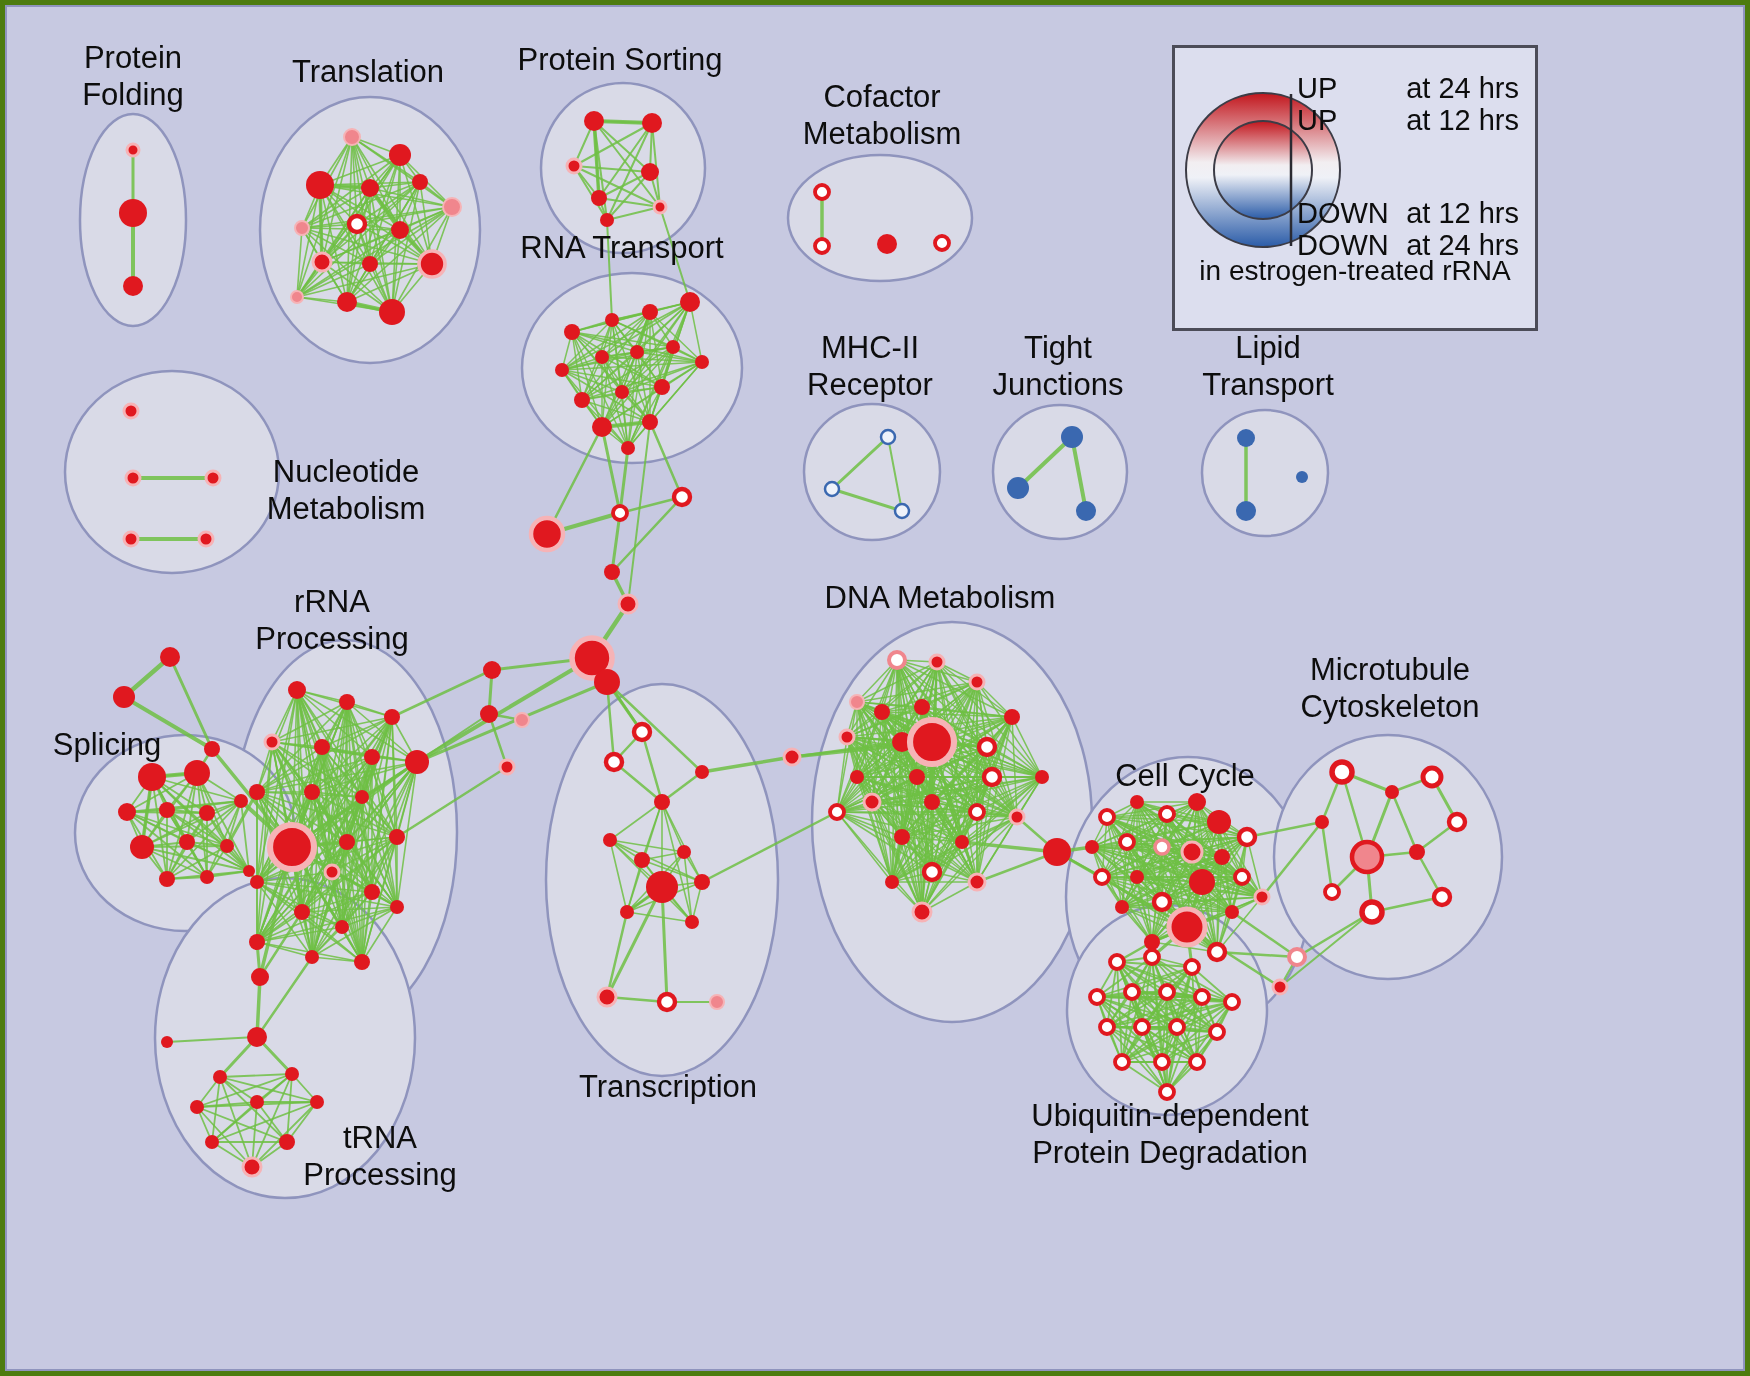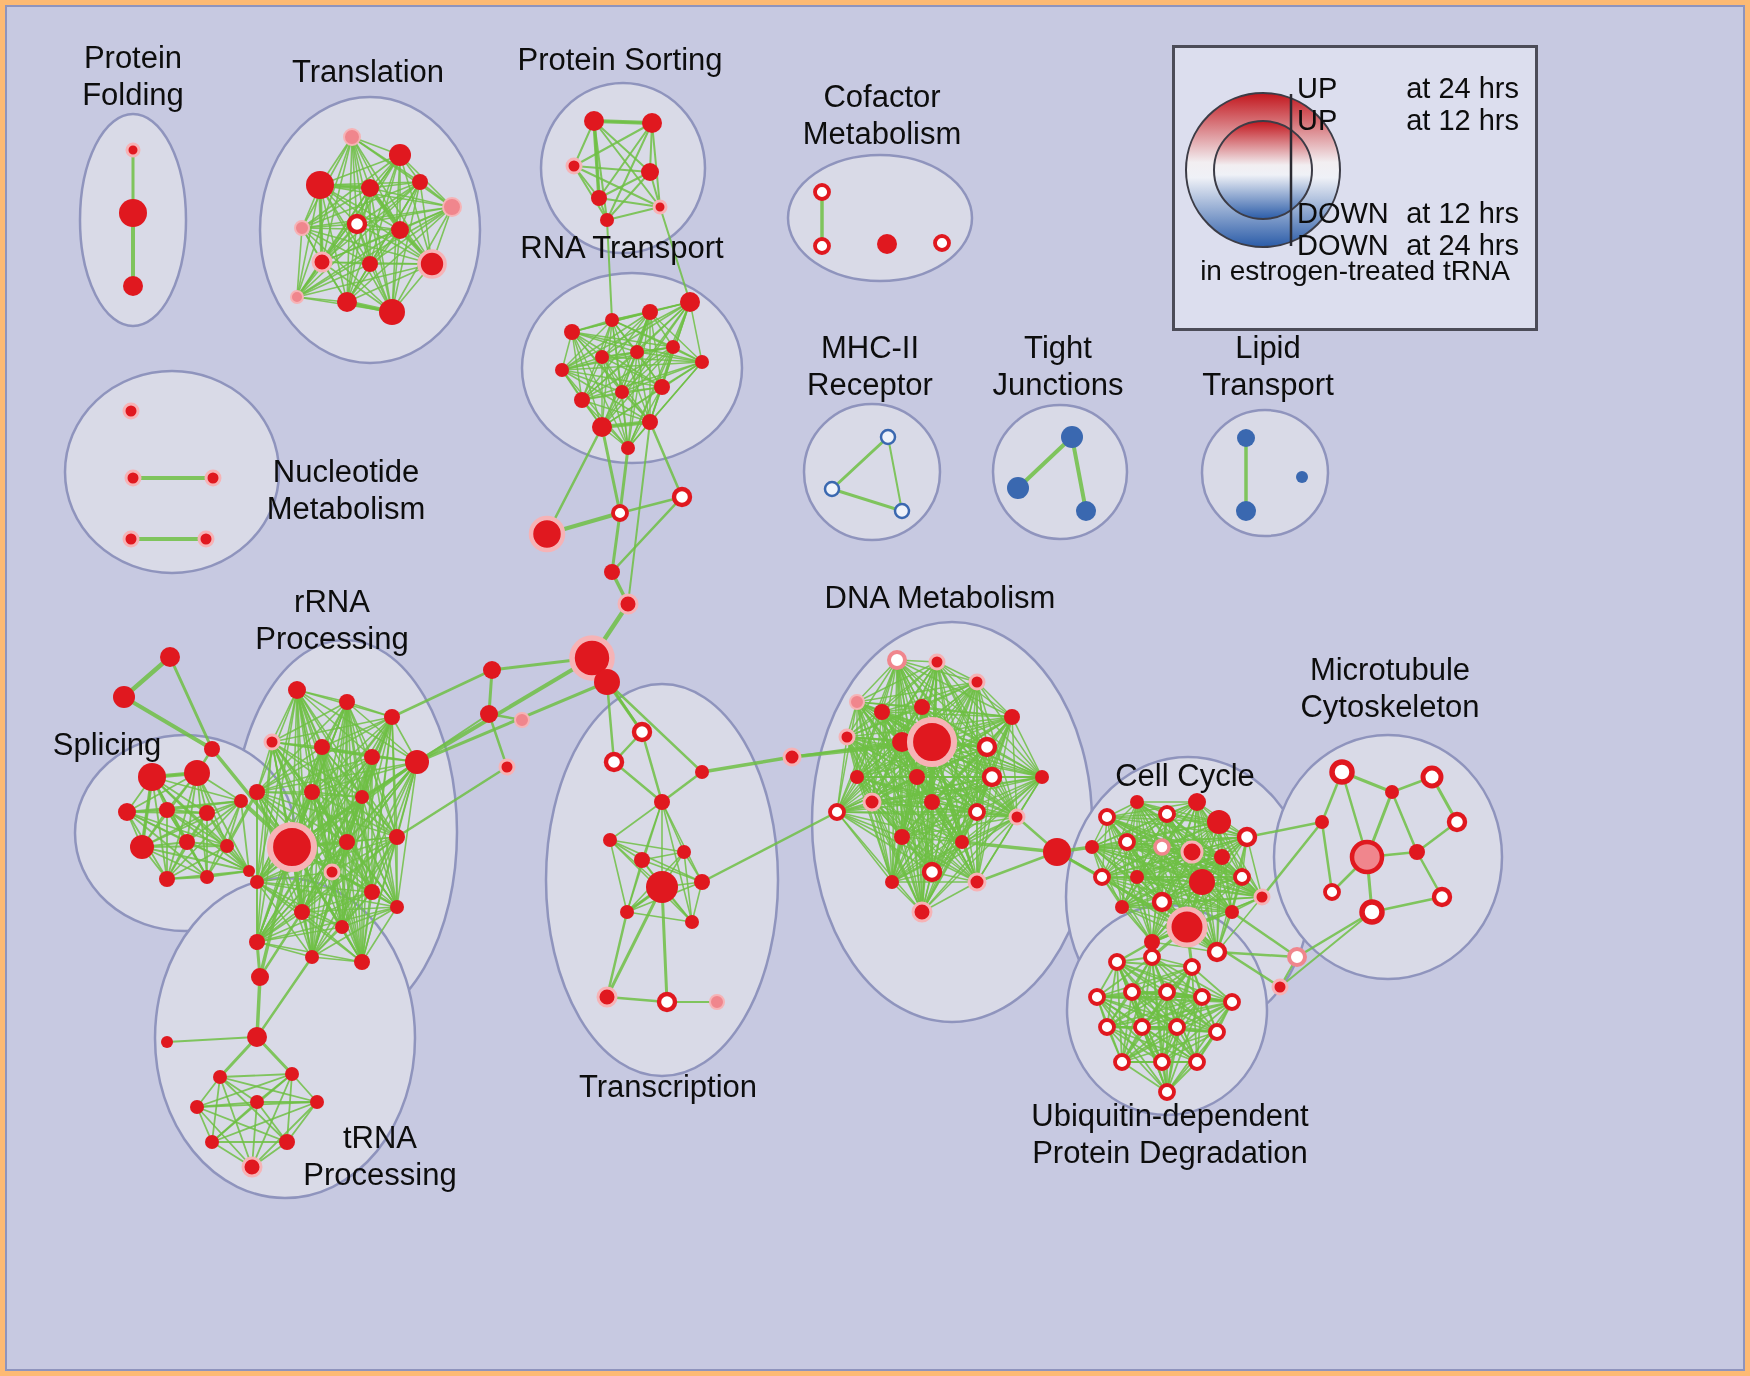--- a/index.html
+++ b/index.html
@@ -1,17 +1,17 @@
 <!DOCTYPE html>
 <html><head>
 <meta charset="utf-8">
 <style>
   html,body{margin:0;padding:0;background:#ffffff;}
   body{font-family:"Liberation Sans",sans-serif;color:#0d0d0d;}
-  .page{position:relative;width:1750px;height:1376px;background:#fdba74;overflow:hidden;}
+  .page{position:relative;width:1750px;height:1376px;background:#4d7c0f;overflow:hidden;}
   #net-svg{position:absolute;left:0;top:0;}
   #net-svg text{font-family:"Liberation Sans",sans-serif;font-weight:400;}
   .legend{position:absolute;left:1172px;top:45px;width:366px;height:286px;background:#dcdeee;
           border:3px solid #4c4c58;box-sizing:border-box;}
   .legend-glyph{position:absolute;left:4px;top:36px;}
   .lrow{position:absolute;left:122px;right:16px;display:flex;justify-content:space-between;
         font-size:29px;line-height:30px;color:#0d0d0d;}
   .lcap{position:absolute;left:0;right:0;top:206px;text-align:center;font-size:28px;line-height:34px;color:#0d0d0d;}
 </style>
 </head>
@@ -1690,16 +1690,16 @@
     </div>
     <div class="lrow" style="top:150px">
       <span>DOWN</span>
       <span>at 12 hrs</span>
     </div>
     <div class="lrow" style="top:182px">
       <span>DOWN</span>
       <span>at 24 hrs</span>
     </div>
     <div class="lcap">
-      <div>in estrogen-treated tRNA</div>
+      <div>in estrogen-treated rRNA</div>
     </div>
   </div>
 </div>
 
 </body></html>

